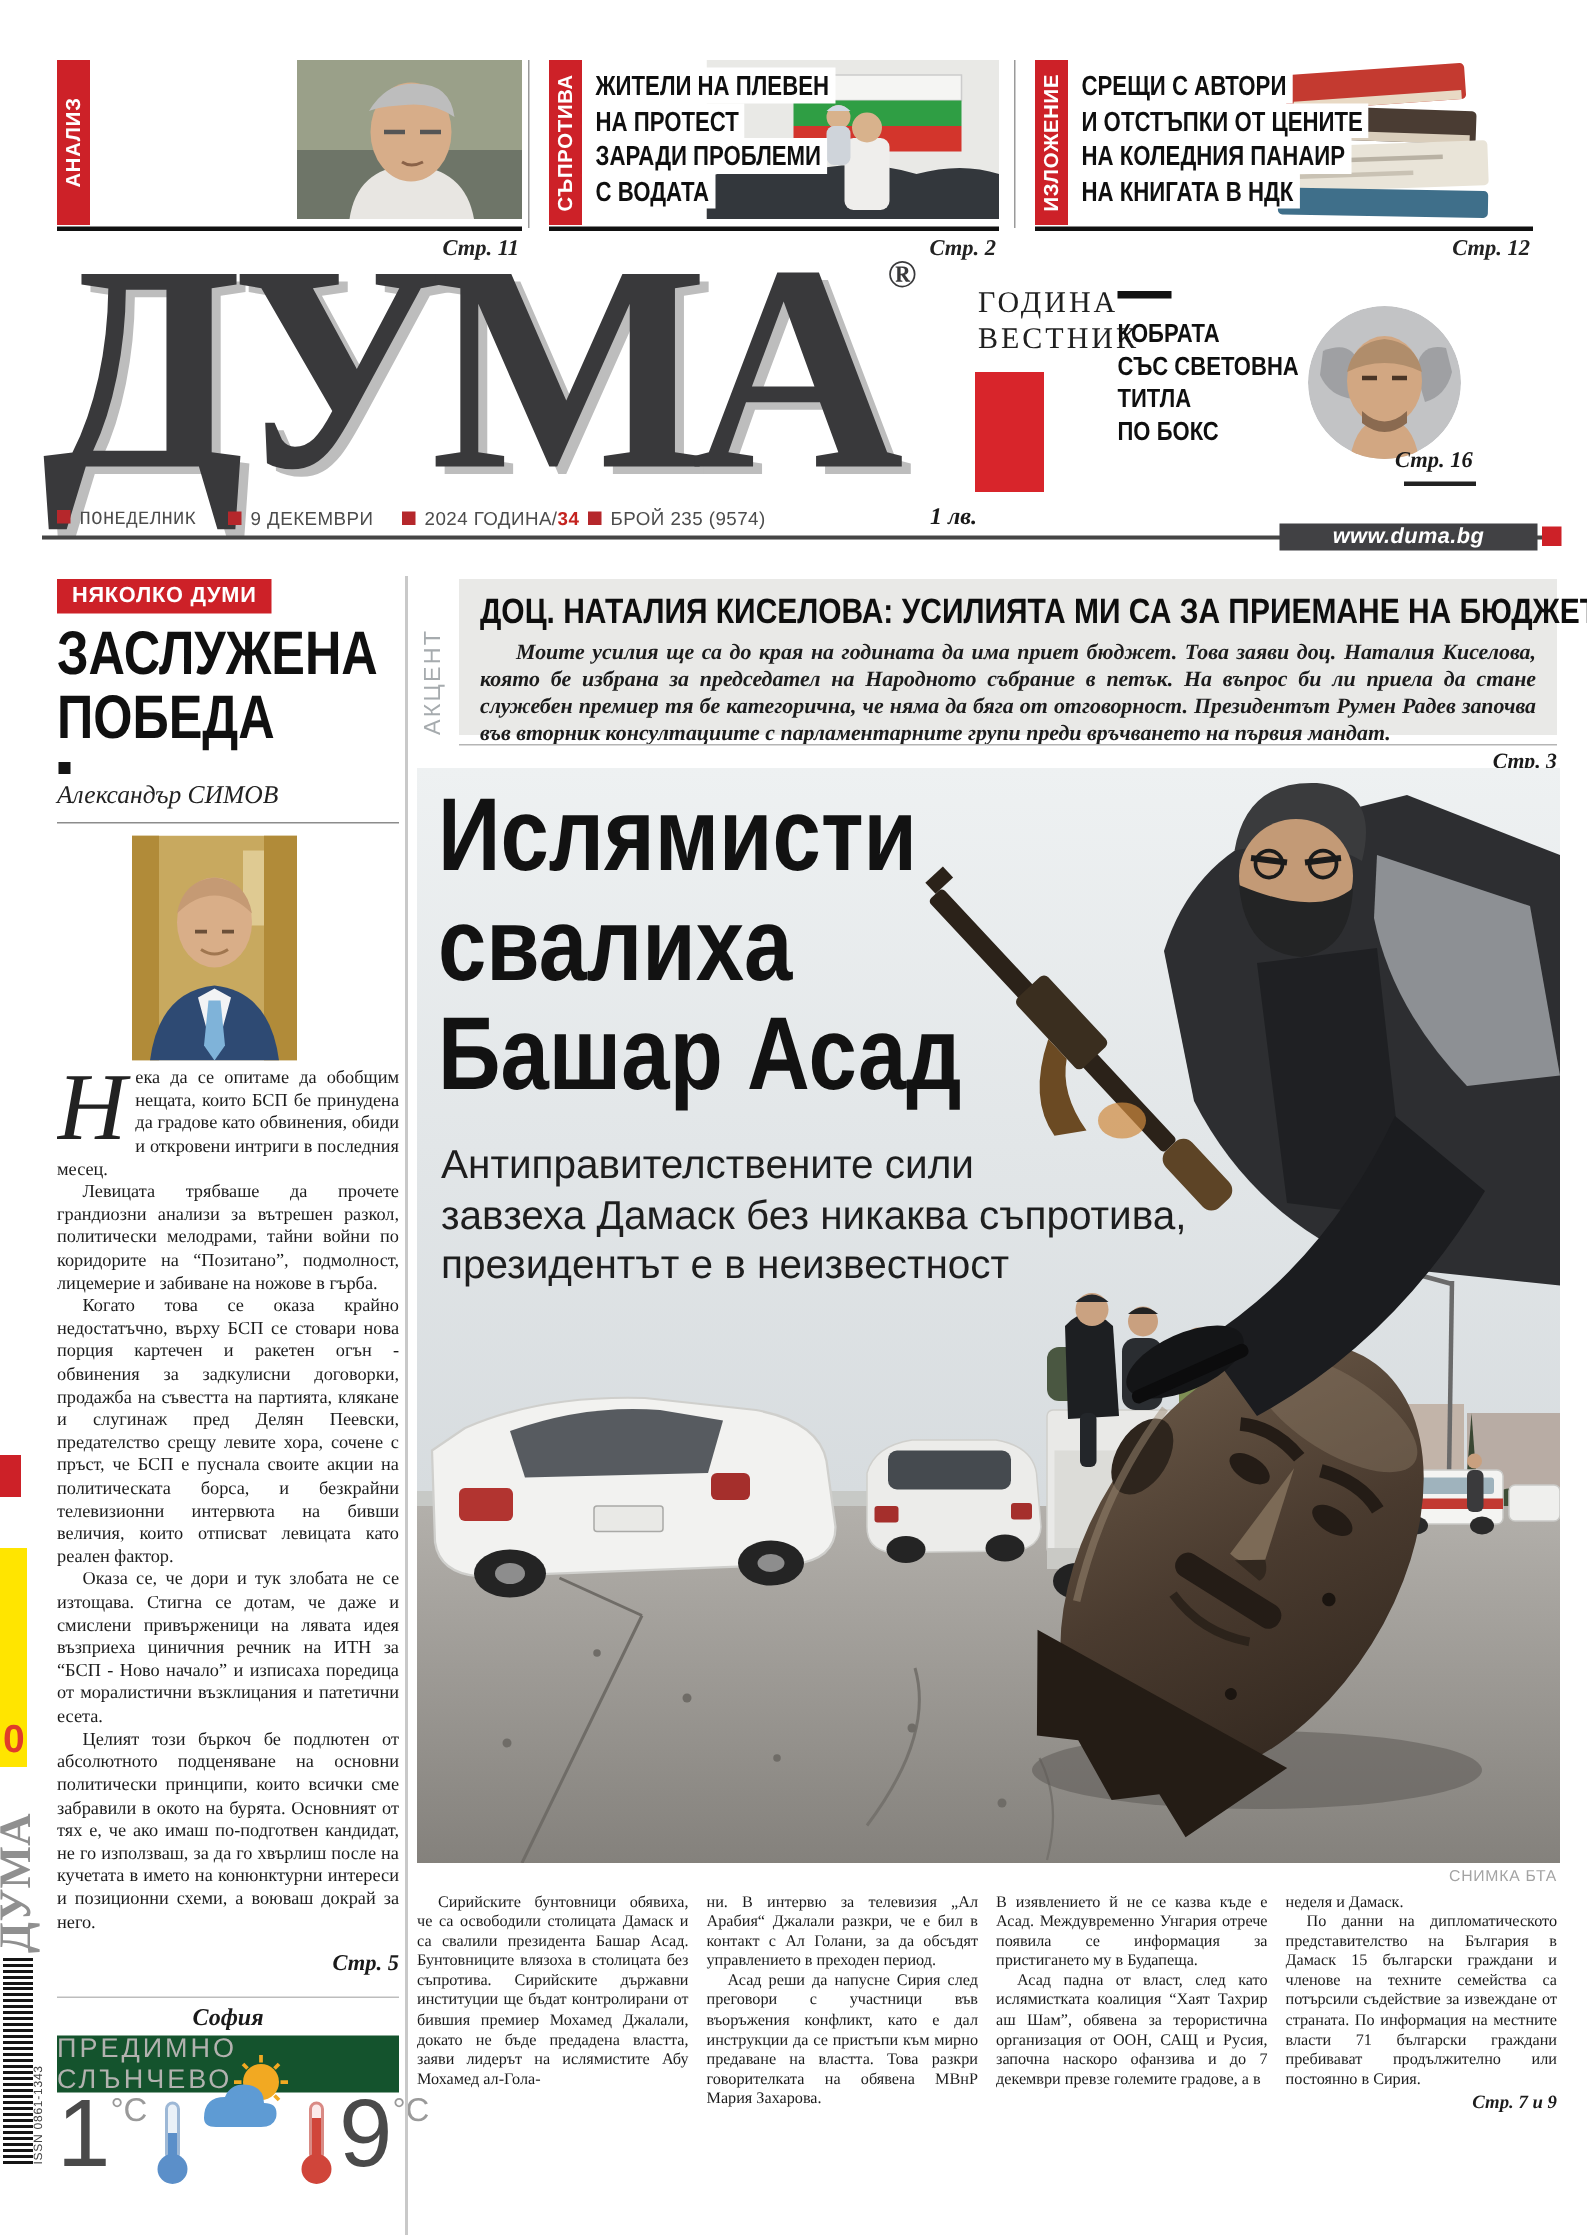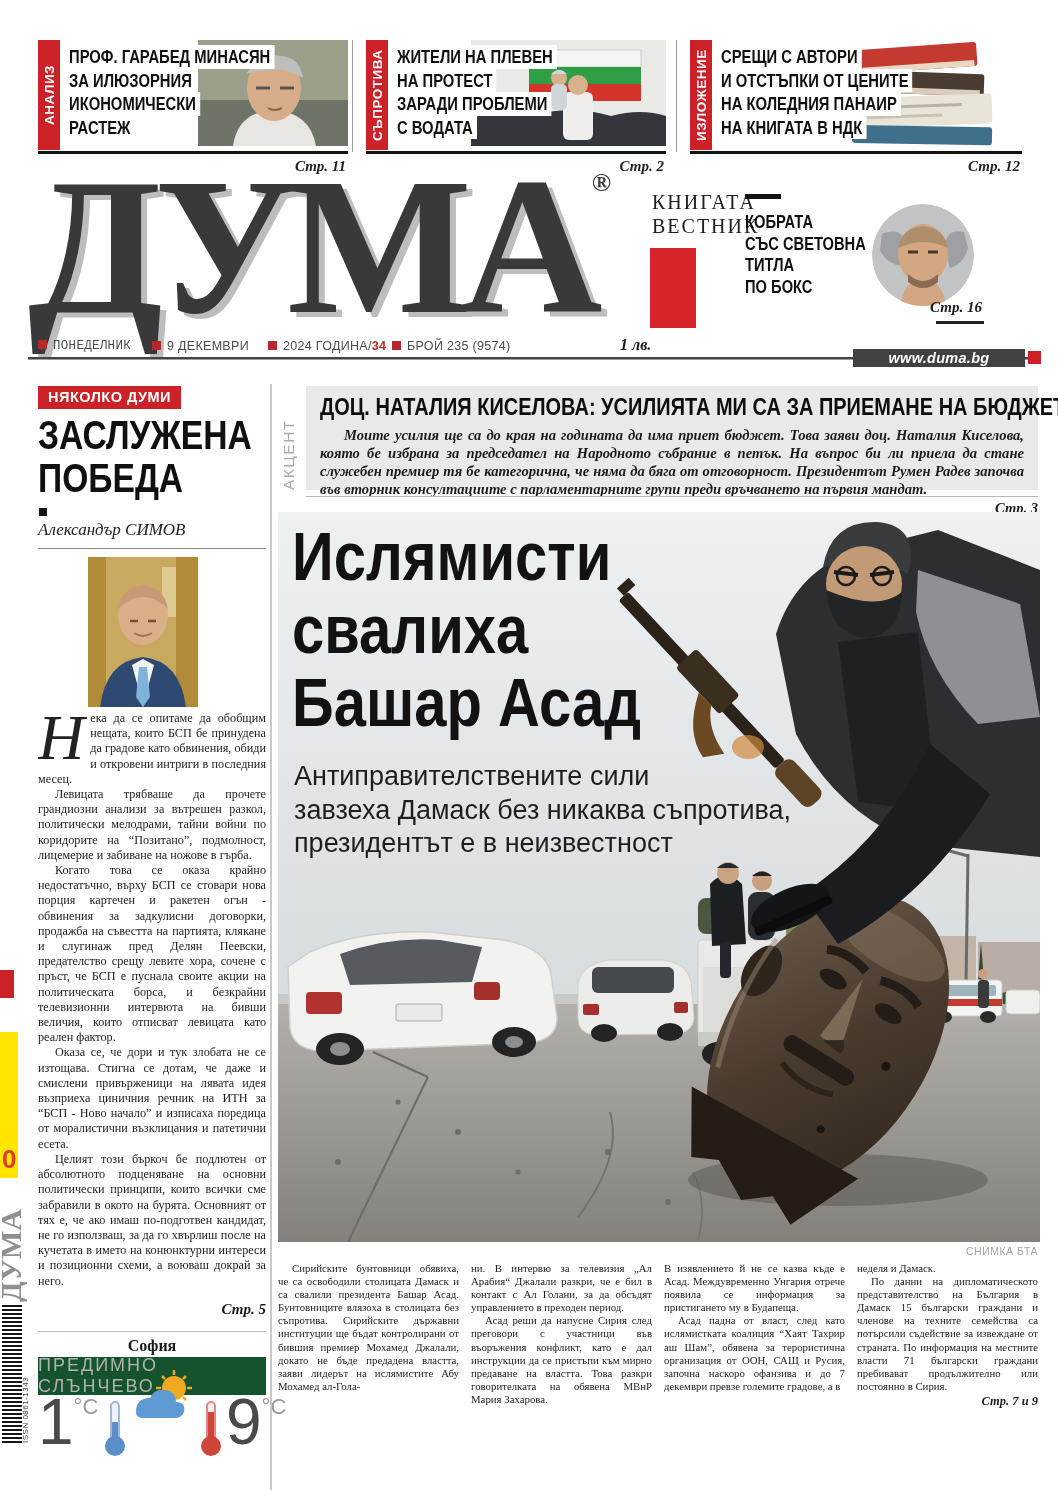--- a/index.html
+++ b/index.html
@@ -62,21 +62,21 @@
         font-family:"Liberation Serif",serif;font-size:12.2px;line-height:15.2px;
         text-align:justify;color:#1c1c1c;}
   #ed-body p{margin:0;}
   #ed-body p.ind{text-indent:17px;}
   #ed-drop{float:left;font-family:"Liberation Serif",serif;font-style:italic;font-size:64px;
         line-height:48px;margin:3px 6px 0 0;color:#222;}
   #ed-ref{left:38px;top:1301px;width:228px;text-align:right;font-family:"Liberation Serif",serif;
         font-style:italic;font-weight:700;font-size:15px;}
   #w-rule{left:38px;top:1331px;width:228px;height:1px;background:#bdbdbd;}
   #w-city{left:38px;top:1337px;width:228px;text-align:center;font-family:"Liberation Serif",serif;
-        font-weight:700;font-size:16px;}
+        font-style:italic;font-weight:700;font-size:16px;}
   #w-bar{left:38px;top:1357px;width:228px;height:38px;background:#14532d;color:#b2b2af;
         display:flex;align-items:center;justify-content:center;font-size:18px;letter-spacing:2px;}
   .w-num{position:absolute;font-size:64px;line-height:1;color:#4a4a4a;font-weight:400;}
   .w-deg{font-size:22px;color:#9a9a9a;vertical-align:top;line-height:1;display:inline-block;
         transform:translateY(6px);}
   
   #coldiv{left:270px;top:384px;width:2px;height:1106px;background:#c9c9c9;}
   
   #ak-tag{left:280px;top:390px;height:100px;writing-mode:vertical-rl;transform:rotate(180deg);
         color:#a6abae;font-size:15.5px;letter-spacing:1.5px;}
@@ -130,26 +130,20 @@
       <svg width="150" height="106">
         <rect width="150" height="106" fill="#9aa089"></rect>
         <rect y="60" width="150" height="46" fill="#6e7568"></rect>
         <path d="M35,106 Q40,72 75,70 Q112,72 118,106 Z" fill="#e8e6e2"></path>
         <ellipse cx="76" cy="48" rx="27" ry="33" fill="#d7ad89"></ellipse>
         <path d="M48,34 Q60,14 80,16 Q102,16 105,38 Q90,28 72,30 Q55,31 48,34 Z" fill="#bdbdbd"></path>
         <line x1="58" y1="48" x2="72" y2="48" stroke="#555" stroke-width="3"></line>
         <line x1="82" y1="48" x2="96" y2="48" stroke="#555" stroke-width="3"></line>
         <path d="M70,68 Q76,72 84,68" stroke="#8a6248" stroke-width="2" fill="none"></path>
       </svg>
-    </div>
-    <div class="btitle">
-      <div>ПРОФ. ГАРАБЕД МИНАСЯН</div>
-        <div>ЗА ИЛЮЗОРНИЯ</div>
-      <div>ИКОНОМИЧЕСКИ</div>
-        <div>РАСТЕЖ</div>
     </div>
     <div class="bline"></div>
     <div class="bref">Стр. 11</div>
   </div>
   <div class="vdiv" style="left:352px;"></div>
 
   <div class="banner" style="left:366px;width:300px;">
     <div class="btag">СЪПРОТИВА</div>
     <div class="bphoto" style="right:0;width:195px;height:106px;">
       <svg width="195" height="106">
@@ -204,21 +198,21 @@
         <div>И ОТСТЪПКИ ОТ ЦЕНИТЕ</div>
       <div>НА КОЛЕДНИЯ ПАНАИР</div>
         <div>НА КНИГАТА В НДК</div>
     </div>
     <div class="bline"></div>
     <div class="bref">Стр. 12</div>
   </div>
 
   <h1 id="logo" class="ab" style="margin:0;"><span>ДУМА</span><span class="reg">®</span></h1>
   <div id="tagline" class="ab">
-    <div>КНИГАТА</div>
+    <div>ГОДИНА</div>
       <div>ВЕСТНИК</div>
   </div>
   <div id="m-redsq" class="ab"></div>
 
   <div id="boxer-dash" class="ab"></div>
   <div id="boxer-title" class="ab" style="left:745px;top:212px;">
     <div>КОБРАТА</div>
       <div>СЪС СВЕТОВНА</div>
     <div>ТИТЛА</div>
       <div>ПО БОКС</div>

